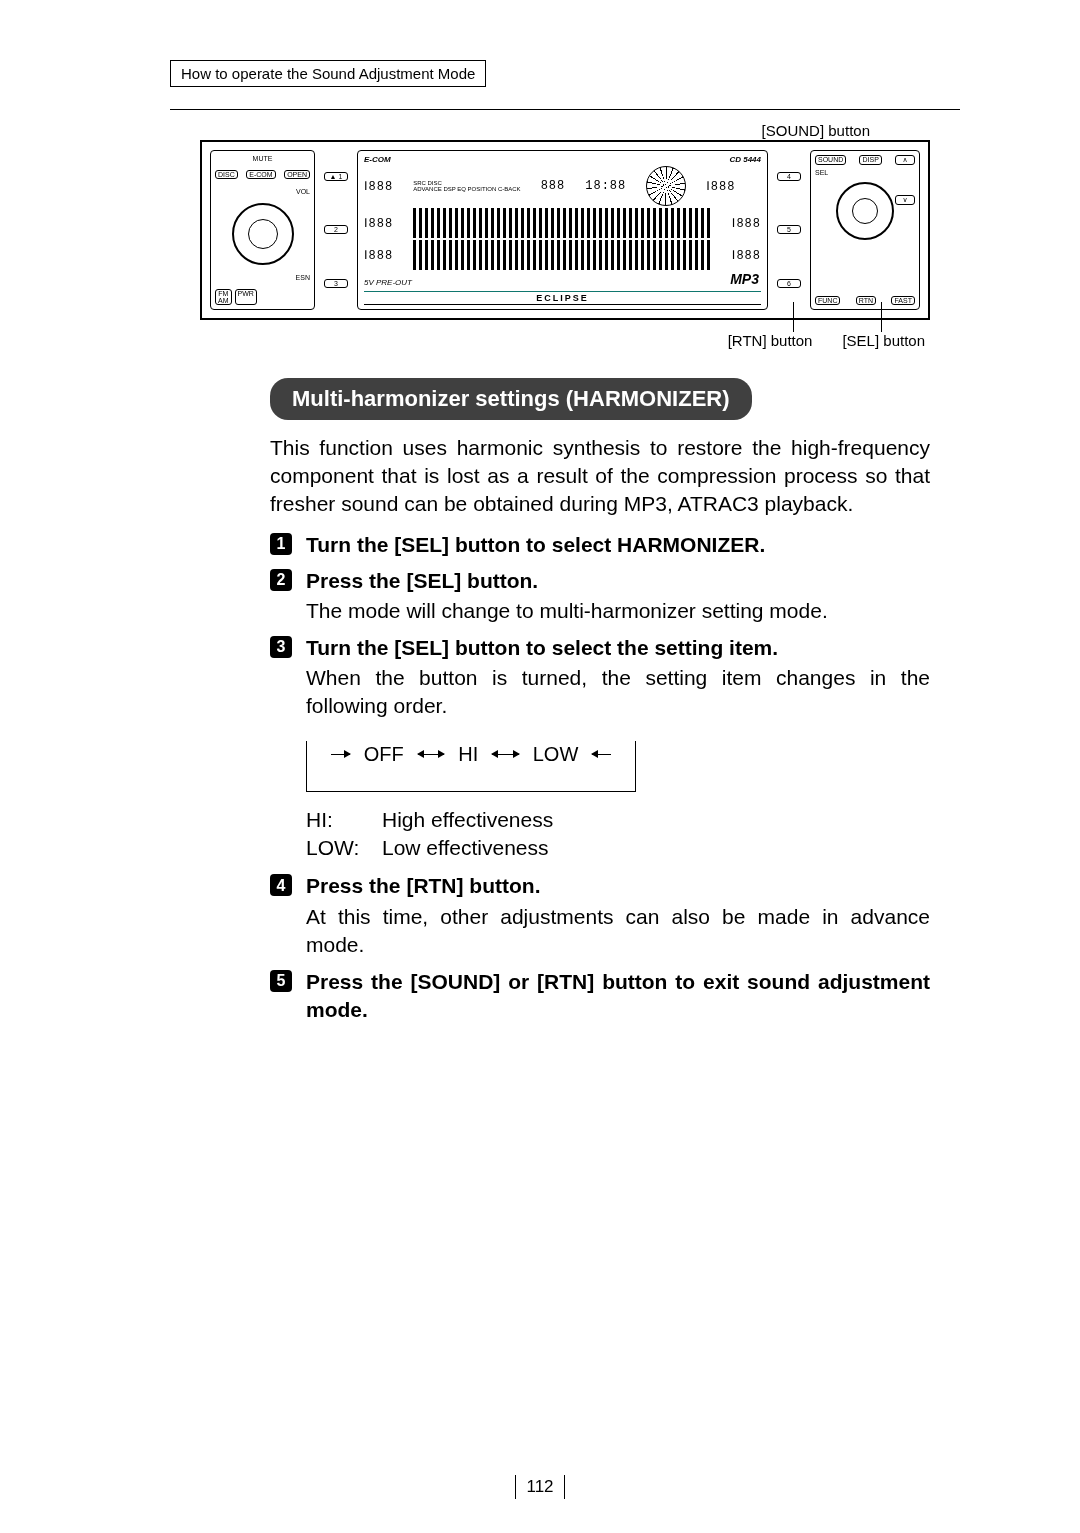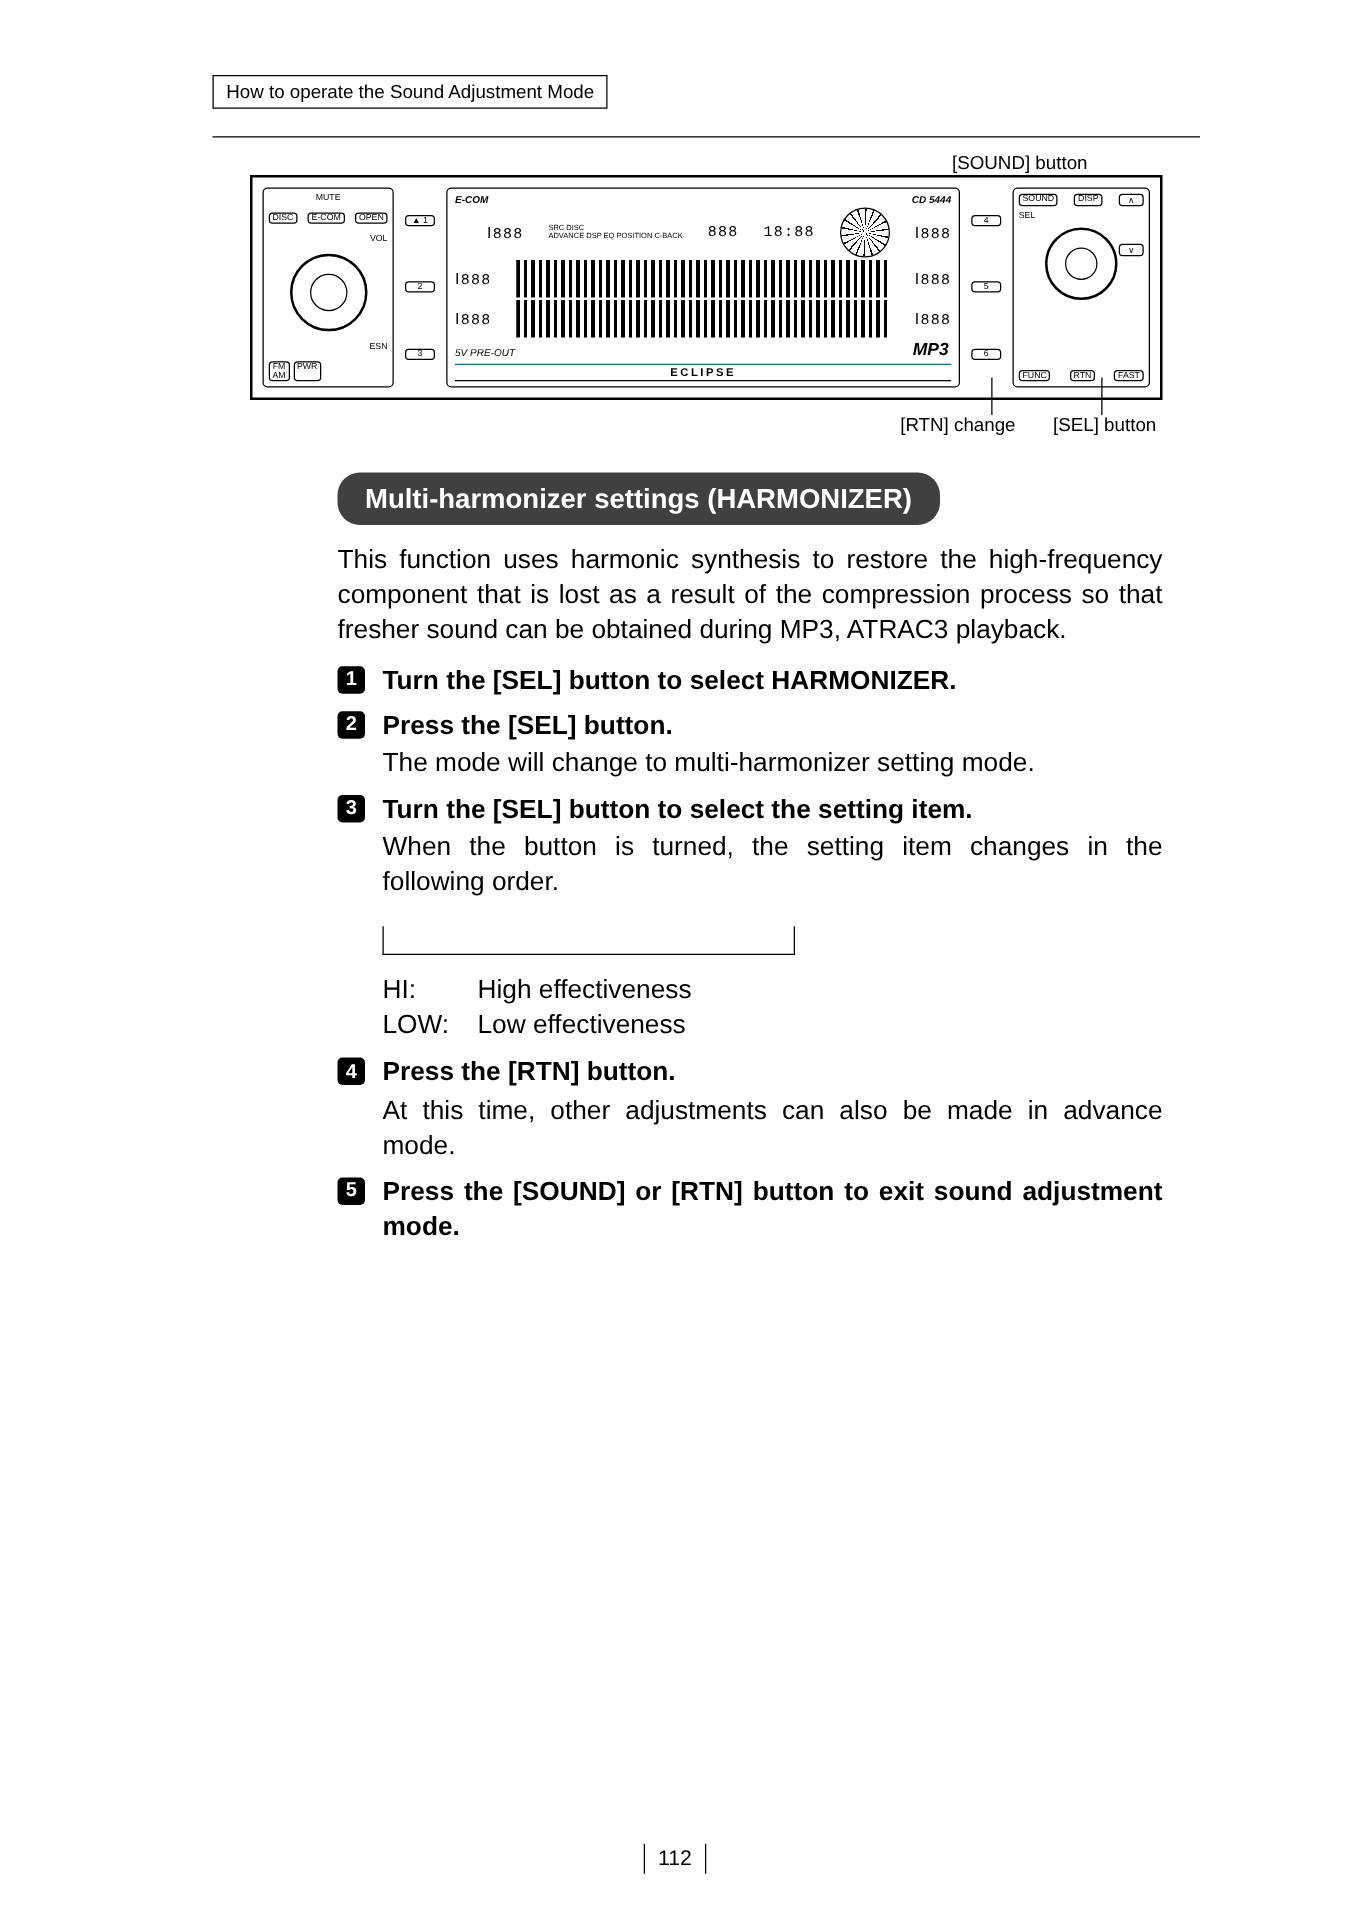--- a/index.html
+++ b/index.html
@@ -91,21 +91,21 @@
   .num-col .small-btn { width: 18px; }
   .center-panel {
     flex: 1;
     padding: 4px 6px;
     display: flex;
     flex-direction: column;
     gap: 2px;
     position: relative;
   }
   .brand-row { display: flex; justify-content: space-between; font-size: 8px; font-style: italic; font-weight: bold; }
-  .lcd-row { display: flex; align-items: center; gap: 20px; justify-content: flex-end; }
+  .lcd-row { display: flex; align-items: center; gap: 20px; }
   .seg {
     font-family: "Courier New", monospace;
     font-size: 12px;
     letter-spacing: 1px;
     white-space: nowrap;
   }
   .bars {
     height: 30px;
     background: repeating-linear-gradient(90deg,#000 0 3px,#fff 3px 6px);
     flex: 1;
@@ -369,21 +369,21 @@
           <span class="small-btn">FAST</span>
         </div>
         <span class="small-btn" style="width:14px;position:absolute;top:44px;right:4px">∨</span>
       </div>
     </div>
 
     <div class="leaders">
       <span class="leader-rtn"></span>
       <span class="leader-sel"></span>
       <div class="bottom-labels">
-        <span>[RTN] change</span>
+        <span>[RTN] button</span>
         <span>[SEL] button</span>
       </div>
     </div>
   </div>
 
   <div class="content">
     <div class="section-title">Multi-harmonizer settings (HARMONIZER)</div>
     <div class="intro">This function uses harmonic synthesis to restore the high-frequency component that is lost as a result of the compression process so that fresher sound can be obtained during MP3, ATRAC3 playback.</div>
 
     
@@ -399,20 +399,29 @@
     </div>
     
     <div class="step">
       <span class="step-num">3</span>
       <span class="step-title">Turn the [SEL] button to select the setting item.</span>
       <div class="step-body">When the button is turned, the setting item changes in the following order.</div>
     </div>
 
     
     <div class="cycle-wrap">
+      <div class="cycle-top">
+        <span class="shortarrow right"></span>
+        <span class="cycle-label">OFF</span>
+        <span class="dblarrow"></span>
+        <span class="cycle-label">HI</span>
+        <span class="dblarrow"></span>
+        <span class="cycle-label">LOW</span>
+        <span class="shortarrow left"></span>
+      </div>
       <div class="cycle-bottom"></div>
     </div>
 
     
     <div class="eff-table">
       <div class="eff-row">
         <span class="eff-key">HI:</span>
         <span>High effectiveness</span>
       </div>
       <div class="eff-row">

